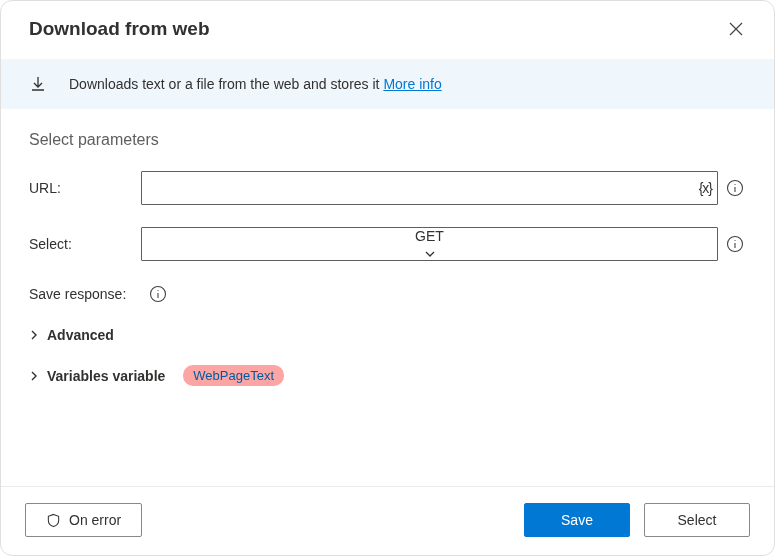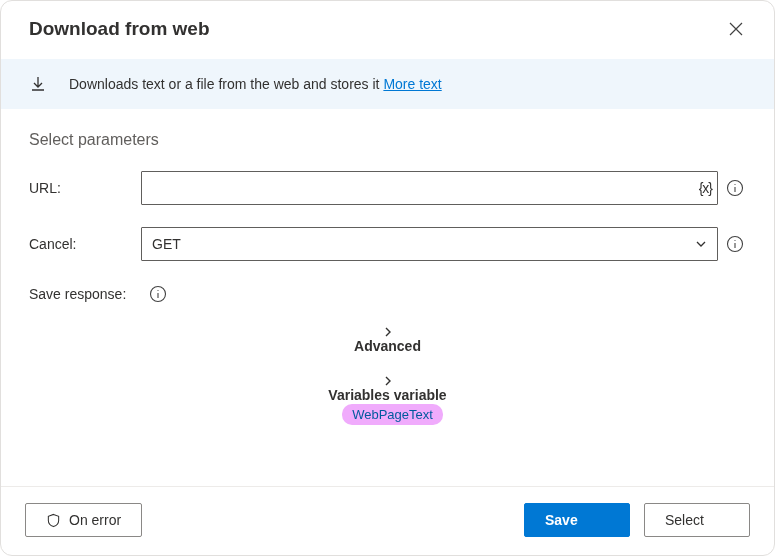--- a/index.html
+++ b/index.html
@@ -85,20 +85,21 @@
   .text-input, .select-input {
     width: 100%;
     height: 34px;
     border: 1px solid #605e5c;
     border-radius: 1px;
     padding: 0 10px;
     font-size: 14px;
     font-family: inherit;
     background: #fff;
     color: #323130;
+    flex-direction: column;
   }
   .text-input { padding-right: 34px; }
   .var-btn {
     position: absolute;
     right: 6px;
     top: 50%;
     transform: translateY(-50%);
     font-size: 14px;
     color: #323130;
     cursor: pointer;
@@ -120,32 +121,31 @@
     align-items: center;
     justify-content: center;
     color: #424242;
     cursor: pointer;
     margin-left: 6px;
   }
   .info-icon svg { width: 18px; height: 18px; }
   .expander {
     display: flex;
     align-items: center;
-    gap: 1px;
+    gap: 8px;
     font-size: 14px;
     font-weight: 600;
     color: #323130;
     cursor: pointer;
     margin-bottom: 22px;
     margin-top: 6px;
-    flex-direction: column;
   }
   .chevron-right svg { width: 10px; height: 10px; display:block; }
   .var-chip {
-    background: #f0abfc;
+    background: #fca5a5;
     color: #005a9e;
     padding: 3px 10px;
     border-radius: 10px;
     font-size: 13px;
     font-weight: 400;
     margin-left: 10px;
   }
   .footer {
     border-top: 1px solid #edebe9;
     padding: 16px 24px 18px 24px;
@@ -155,33 +155,34 @@
   }
   .btn {
     height: 34px;
     padding: 4px 20px;
     border-radius: 2px;
     font-size: 14px;
     font-family: inherit;
     cursor: pointer;
     display: inline-flex;
     align-items: center;
+    justify-content: center;
     gap: 8px;
     min-width: 106px;
   }
   .btn-secondary {
     background: #fff;
     border: 1px solid #8a8886;
     color: #323130;
   }
   .btn-primary {
     background: #0078d4;
     border: 1px solid #0078d4;
     color: #fff;
-    font-weight: 700;
+    font-weight: 400;
   }
   .footer-right { display: flex; gap: 14px; }
   .shield-icon svg { width: 15px; height: 15px; display:block; }
 </style>
 </head>
 <body>
 
 <div class="dialog">
 
   <div class="header">
@@ -193,21 +194,21 @@
     </div>
   </div>
 
   <div class="info-banner">
     <span class="dl-icon">
       <svg viewBox="0 0 18 18" stroke="#323130" stroke-width="1.3" fill="none">
           <path d="M9 2 V12 M5 8 L9 12 L13 8 M3 15 H15"></path>
         </svg>
     </span>
     <span>
-      <span>Downloads text or a file from the web and stores it </span><a href="#">More text</a>
+      <span>Downloads text or a file from the web and stores it </span><a href="#">More info</a>
     </span>
   </div>
 
   <div class="body">
     <div class="section-title">Select parameters</div>
 
     <div class="field-row">
       <div class="field-label">URL:</div>
       <div class="input-wrapper">
         <input type="text" class="text-input" value="" style="">
@@ -216,21 +217,21 @@
       <div class="info-icon">
         <svg viewBox="0 0 18 18" stroke="currentColor" stroke-width="1.1" fill="none">
             <circle cx="9" cy="9" r="7.5"></circle>
             <circle cx="9" cy="5.5" r="0.6" fill="currentColor" stroke="none"></circle>
             <path d="M9 8 V13"></path>
           </svg>
       </div>
     </div>
 
     <div class="field-row">
-      <div class="field-label">Cancel:</div>
+      <div class="field-label">Select:</div>
       <div class="input-wrapper">
         <div class="select-input">
           <span>GET</span>
           <span class="chevron-down">
             <svg viewBox="0 0 12 12" stroke="#323130" stroke-width="1.3" fill="none">
                 <path d="M2 4 L6 8 L10 4"></path>
               </svg>
           </span>
         </div>
       </div>

